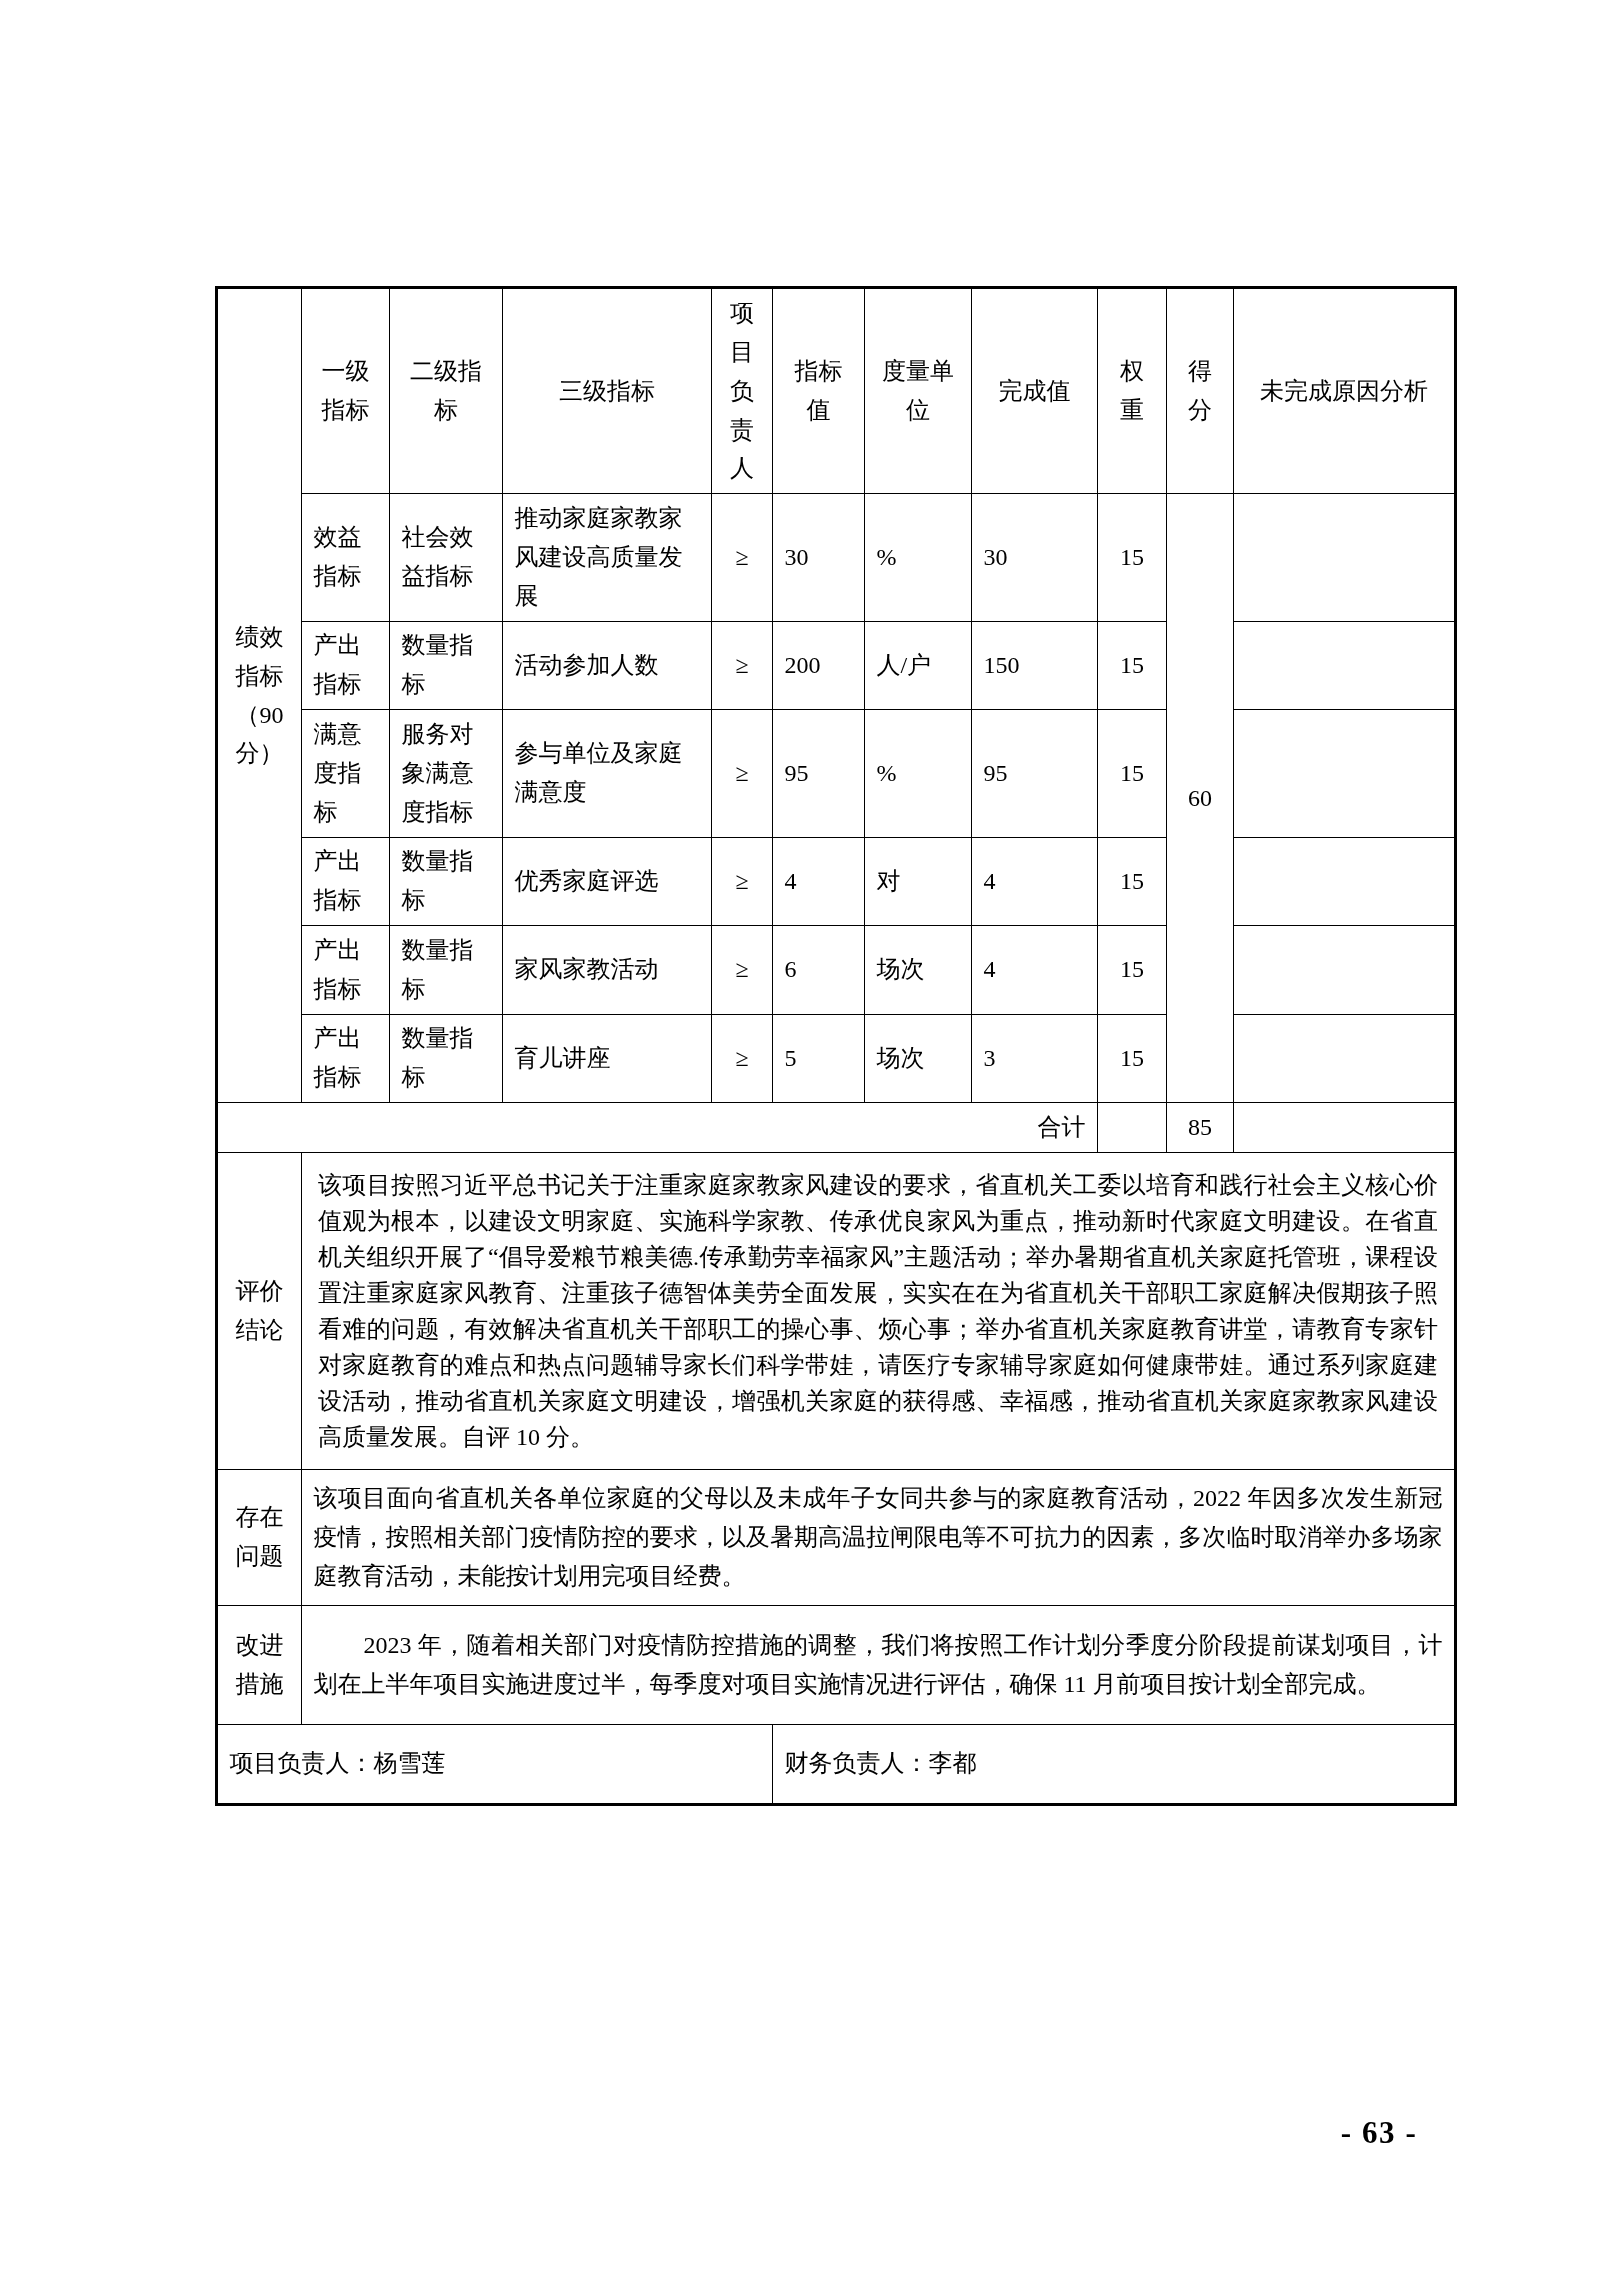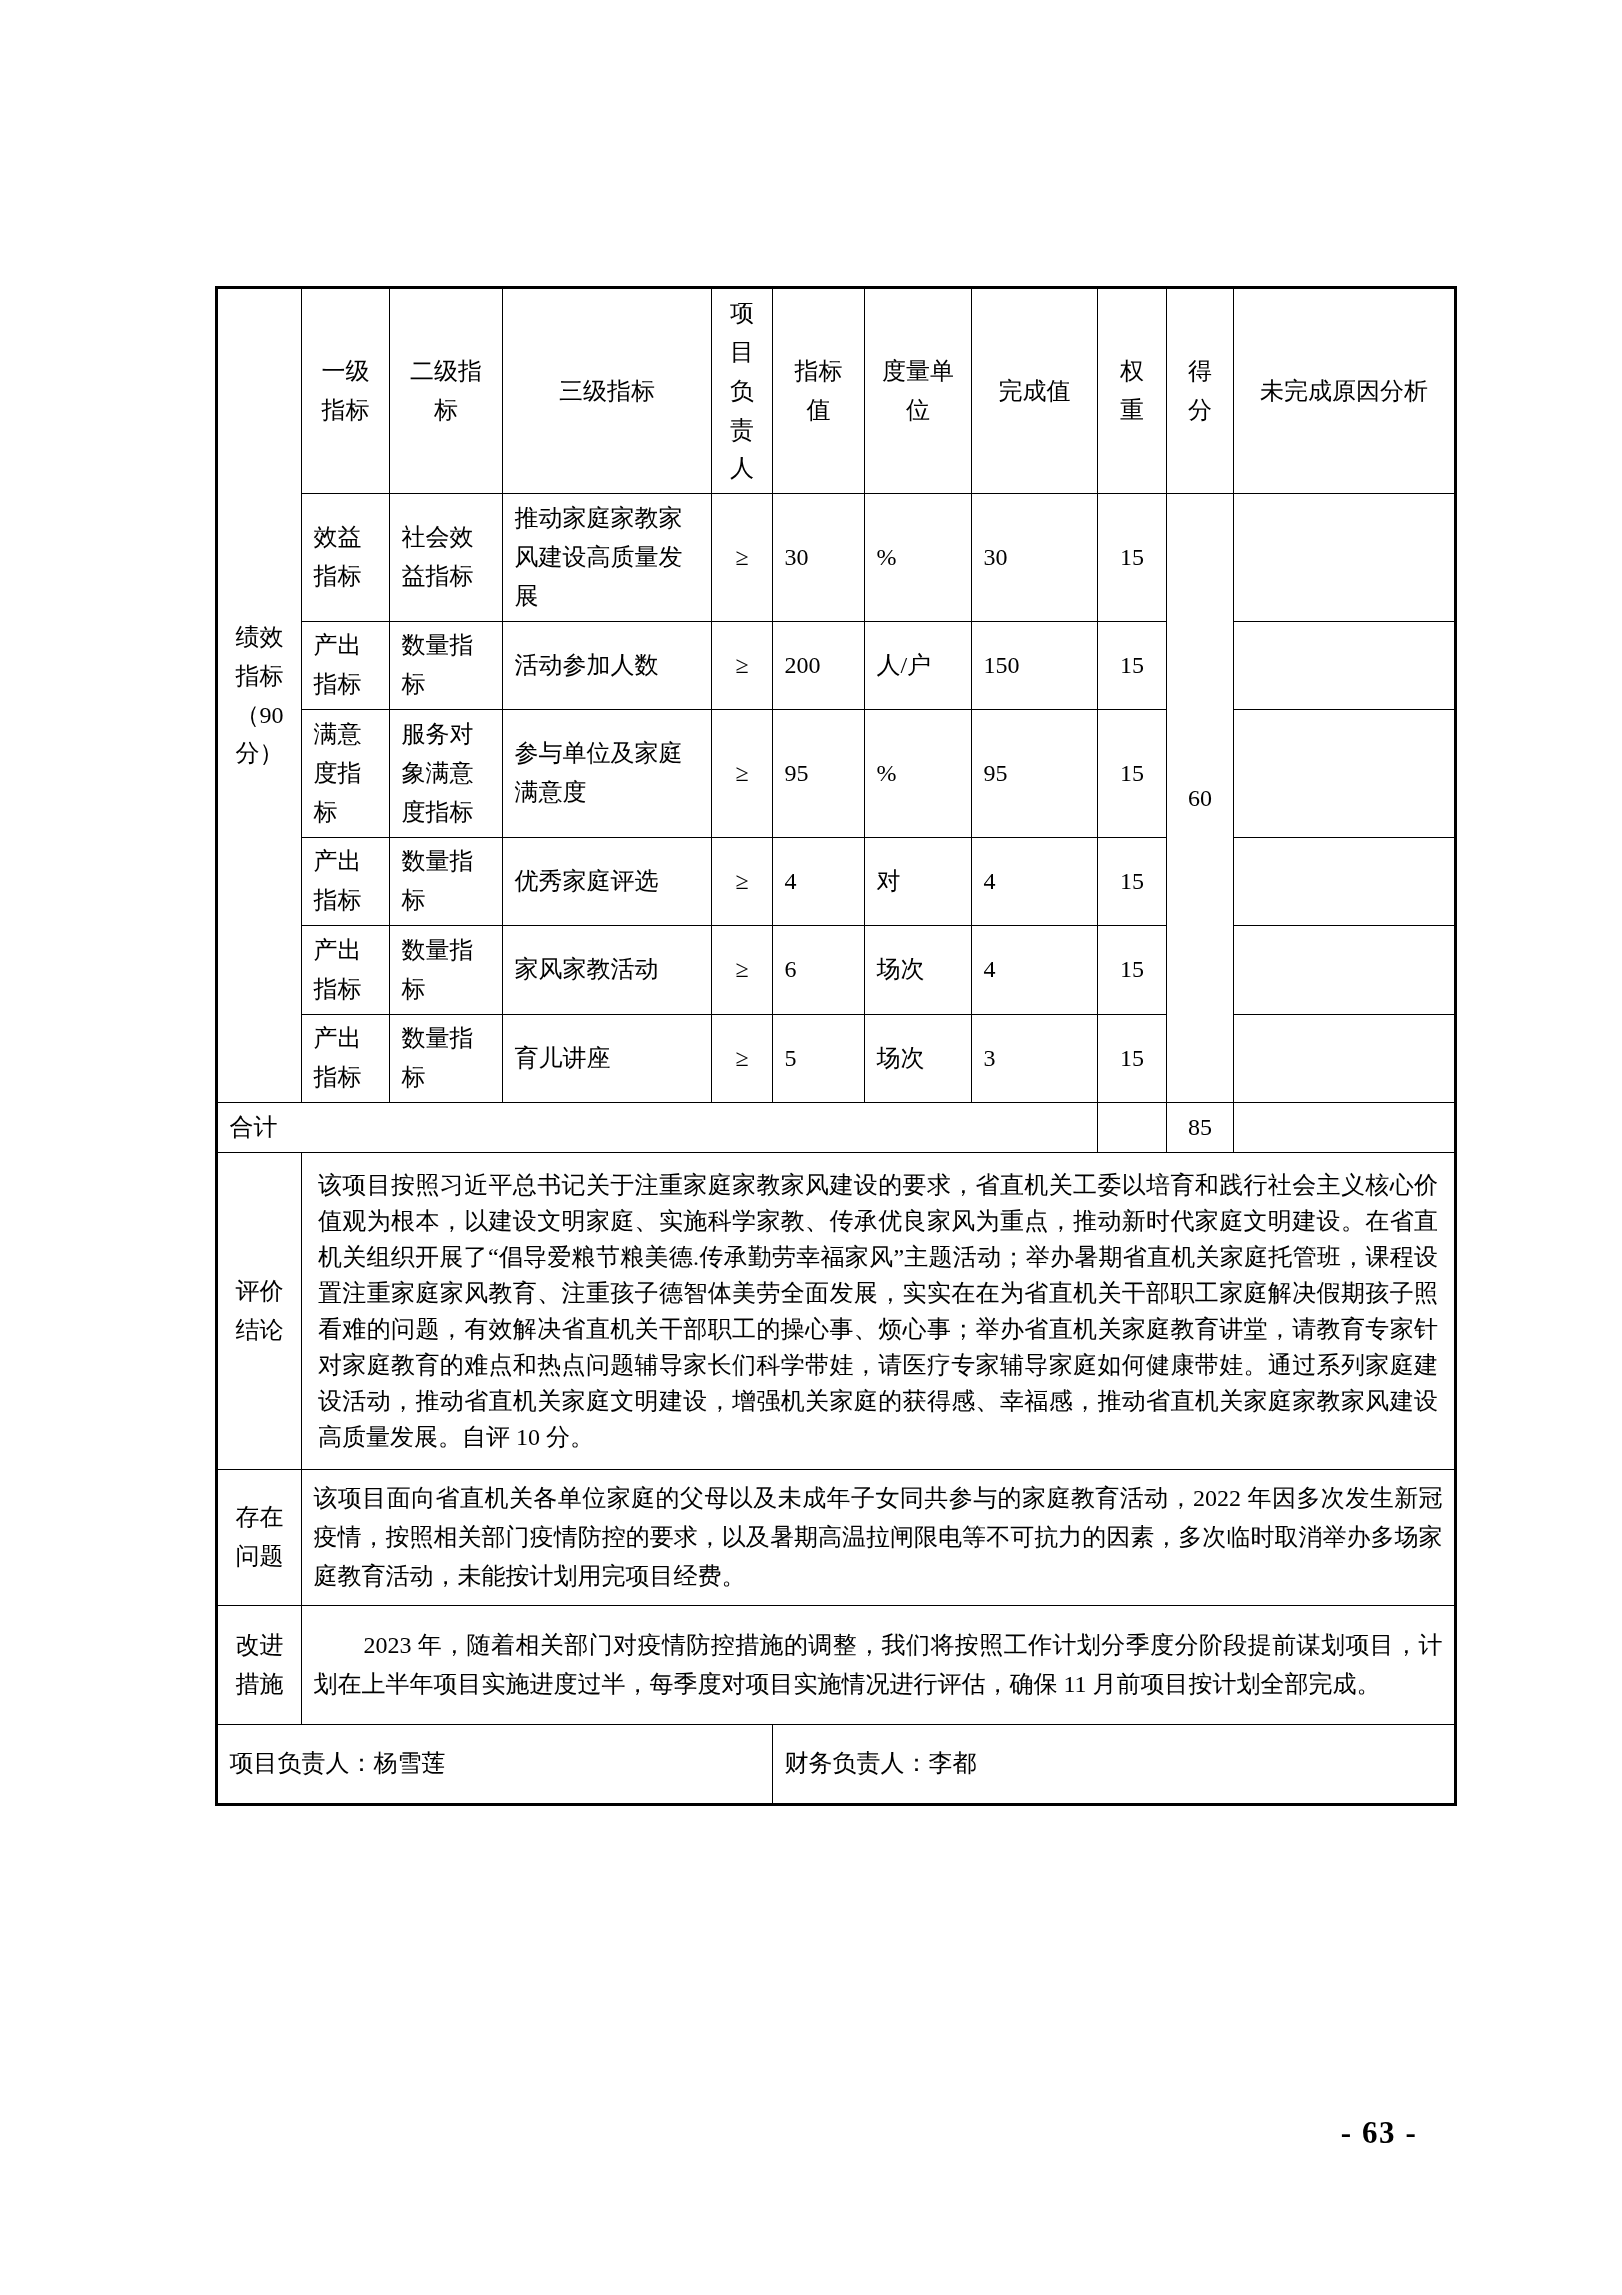--- a/index.html
+++ b/index.html
@@ -32,21 +32,21 @@
   tr.r-s2{height:136px;font-family:Liberation Serif, serif;}
   tr.r-s3{height:119px;}
   tr.r-footer{height:80px;}
 
   .hdr{text-align:center;padding:4.9px 6.5px;}
   .hdr-vert{text-align:center;line-height:1.32;padding:3.2px 1.6px;}
   .group-label{text-align:center;padding:4.9px 9.7px;line-height:1.9;}
   .sec-label{text-align:center;padding:4.9px 9.7px;line-height:1.9;}
   .cell-left{text-align:left;padding-left:13px;padding-right:6.5px;}
   .cell-center{text-align:center;padding:4.9px 1.6px;}
-  .total-label{text-align:left;margin-left:8px;}
+  .total-label{text-align:right;margin-left:8px;}
   .sec-text{text-align:justify;line-height:41px;padding:8px 16px;}
   .sec-text.conclusion{line-height:36px;padding:14px 16px;}
   .sec-text.indent{text-indent:50px;}
   .foot{text-align:left;padding-left:13px;font-size:24px;}
 
   .page-number{
     position:absolute;left:1298px;top:2115px;width:162px;
     text-align:center;font-weight:bold;font-size:31px;letter-spacing:1.6px;color:#000;
   }
 </style>

